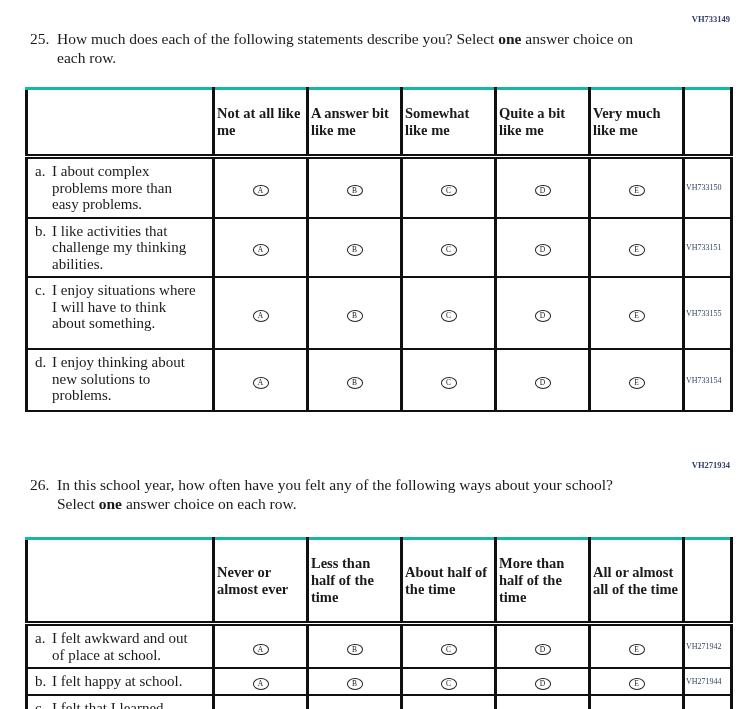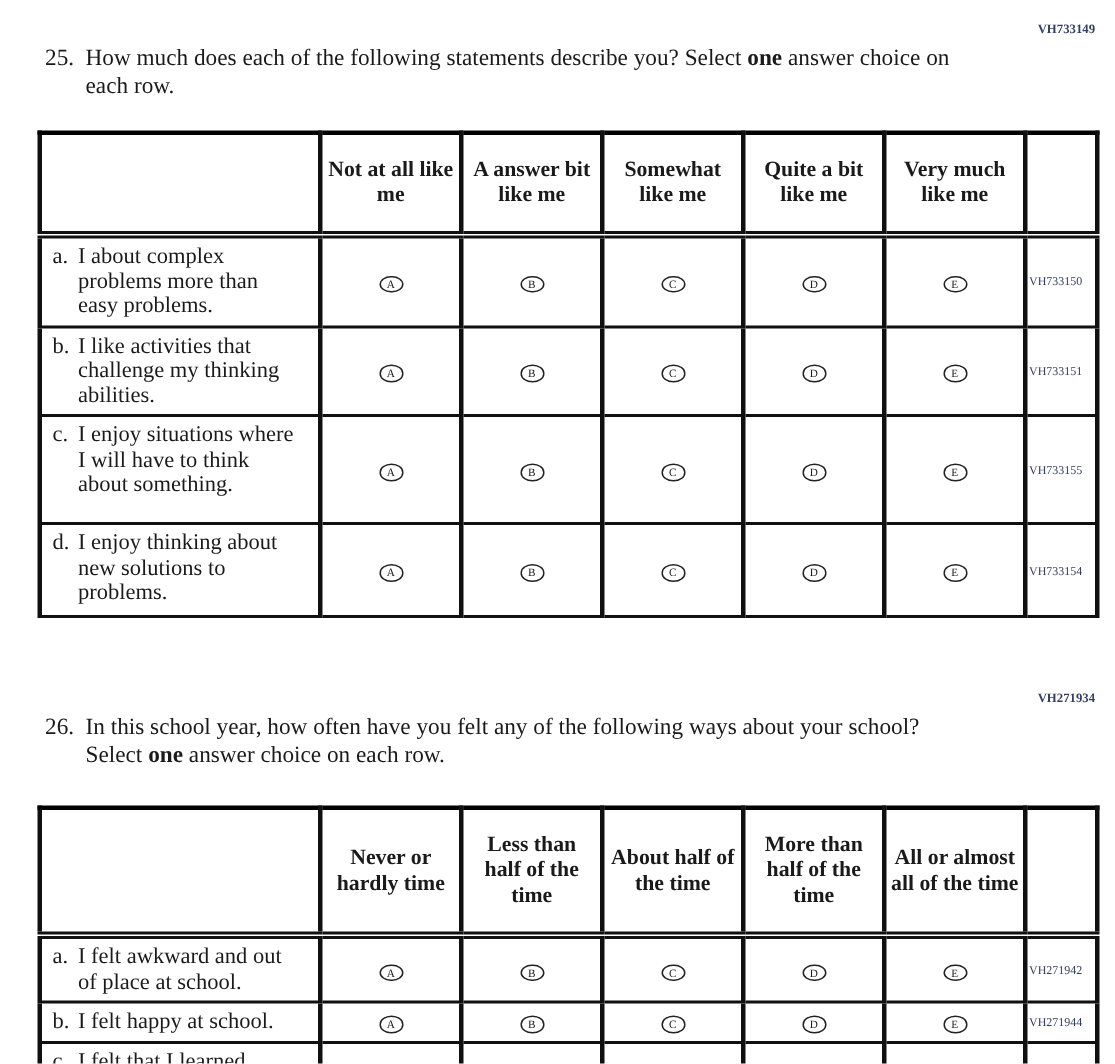--- a/index.html
+++ b/index.html
@@ -36,26 +36,26 @@
     width:705px;
     margin-top:20px;
   }
   .grid th, .grid td {
     border-left:3px solid #101010;
     border-right:3px solid #101010;
     border-top:2px solid #101010;
     border-bottom:2px solid #101010;
   }
   .grid thead th {
-    border-top:3px solid #000000;
+    border-top:3px solid #14b8a6;
     border-bottom:5px double #101010;
     font-size:14.5px;
     line-height:17px;
     font-weight:bold;
-    text-align:center;
+    text-align:left;
     vertical-align:middle;
     padding:15px 2px;
   }
   .stmt-cell {
     vertical-align:top;
     padding:4px 13px 4px 7px;
     font-size:15px;
     line-height:16.5px;
   }
   .stmt { display:flex; }
@@ -211,21 +211,21 @@
           <col style="width:94px">
           <col style="width:94px">
           <col style="width:94px">
           <col style="width:94px">
           <col style="width:94px">
           <col style="width:48px">
       </colgroup>
       <thead>
         <tr class="hh2">
           <th></th>
-          <th>Never or hardly time</th>
+          <th>Never or almost ever</th>
           <th>Less than half of the time</th>
           <th>About half of the time</th>
           <th>More than half of the time</th>
           <th>All or almost all of the time</th>
           <th></th>
         </tr>
       </thead>
       <tbody>
         <tr class="h40">
           <td class="stmt-cell">

